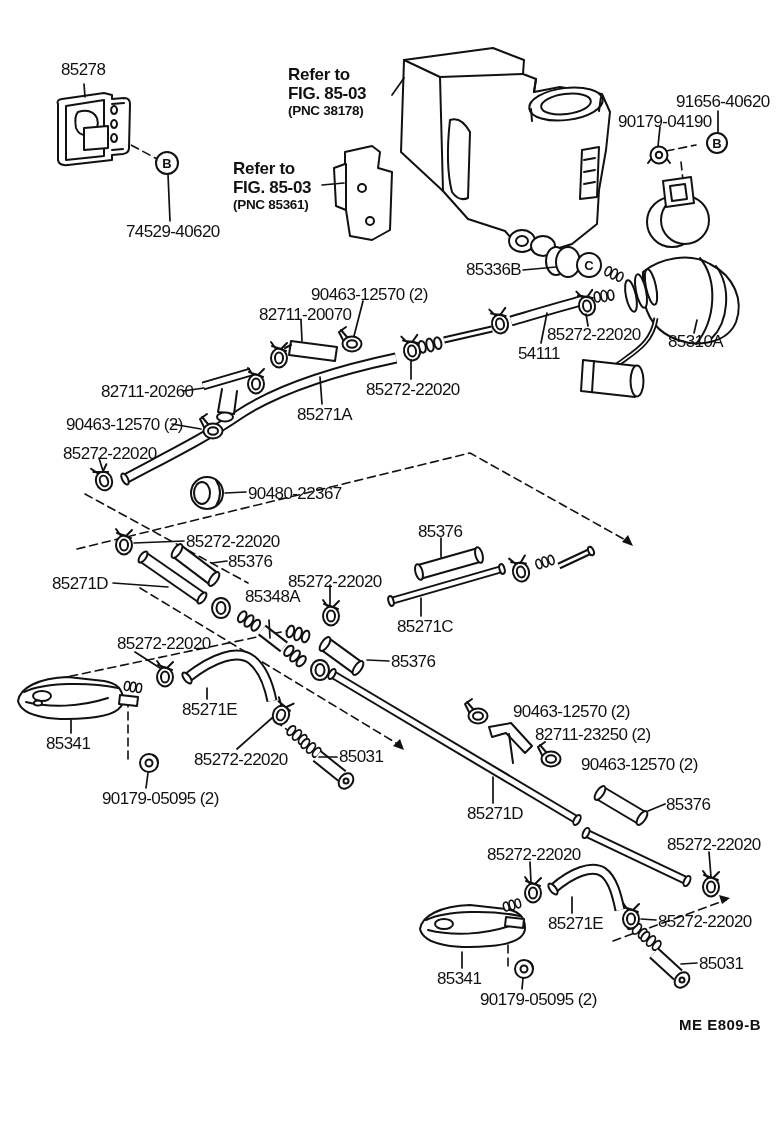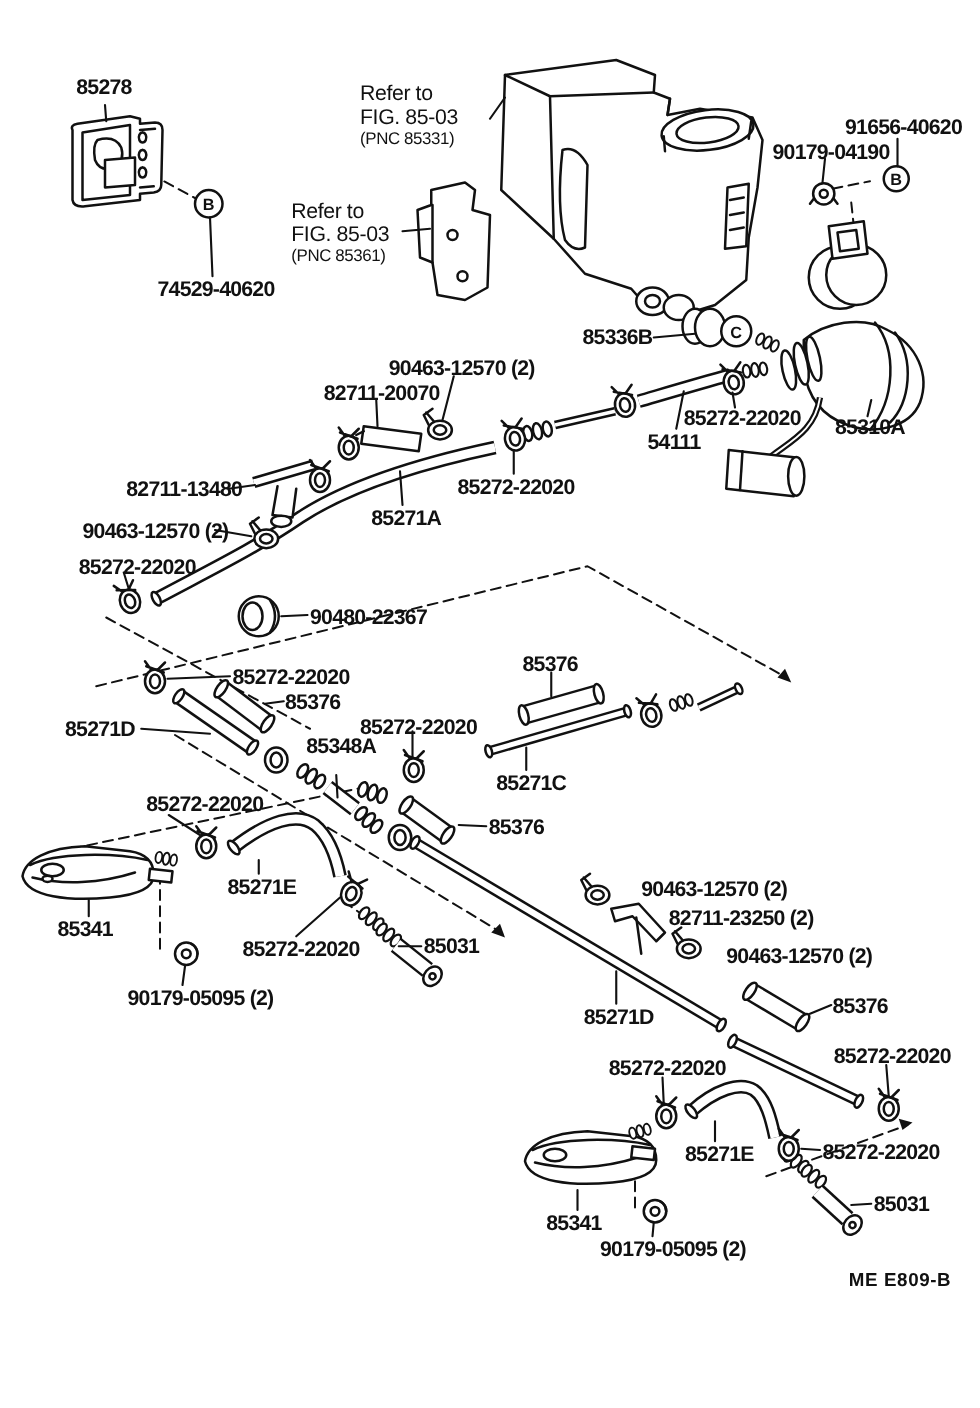--- a/index.html
+++ b/index.html
@@ -1,21 +1,21 @@
 <!DOCTYPE html>
 <html><head>
 <meta charset="utf-8">
 <style>
   html,body{margin:0;padding:0;background:#fff;}
   .stage{position:relative;width:784px;height:1126px;background:#fff;overflow:hidden;
          font-family:"Liberation Sans",sans-serif;color:#111;}
   .stage svg{position:absolute;left:0;top:0;}
-  .lbl{position:absolute;white-space:nowrap;font-weight:bold;font-size:17px;line-height:1;
+  .lbl{position:absolute;white-space:nowrap;font-weight:normal;font-size:17px;line-height:1;
        letter-spacing:-0.6px;color:#111;}
-  .refer{position:absolute;white-space:nowrap;font-weight:normal;color:#111;line-height:1;}
+  .refer{position:absolute;white-space:nowrap;font-weight:bold;color:#111;line-height:1;}
   .refer .r1,.refer .r2{font-size:17px;letter-spacing:-0.3px;display:block;margin-bottom:2px;}
   .refer .r3{font-size:13.5px;letter-spacing:-0.3px;display:block;}
   .footer{position:absolute;font-weight:bold;font-size:15px;letter-spacing:0.5px;color:#111;}
   
   .art *{stroke:#111;stroke-width:2;fill:none;stroke-linecap:round;stroke-linejoin:round;}
   .art .f{fill:#fff;}
   .art .tube{stroke:#111;fill:none;stroke-linecap:butt;}
   .art .tubecore{stroke:#fff;fill:none;stroke-linecap:butt;}
   .art .dash{stroke-dasharray:8 5;stroke-width:1.6;}
   .art .lead{stroke-width:1.7;}
@@ -303,21 +303,21 @@
 <div class="lbl" style="left:61px;top:61px">85278</div>
 <div class="lbl" style="left:676px;top:93px">91656-40620</div>
 <div class="lbl" style="left:618px;top:113px">90179-04190</div>
 <div class="lbl" style="left:126px;top:223px">74529-40620</div>
 <div class="lbl" style="left:466px;top:261px">85336B</div>
 <div class="lbl" style="left:311px;top:286px">90463-12570 (2)</div>
 <div class="lbl" style="left:259px;top:306px">82711-20070</div>
 <div class="lbl" style="left:547px;top:326px">85272-22020</div>
 <div class="lbl" style="left:518px;top:345px">54111</div>
 <div class="lbl" style="left:668px;top:333px">85310A</div>
-<div class="lbl" style="left:101px;top:383px">82711-13480</div>
+<div class="lbl" style="left:101px;top:383px">82711-20260</div>
 <div class="lbl" style="left:366px;top:381px">85272-22020</div>
 <div class="lbl" style="left:297px;top:406px">85271A</div>
 <div class="lbl" style="left:66px;top:416px">90463-12570 (2)</div>
 <div class="lbl" style="left:63px;top:445px">85272-22020</div>
 <div class="lbl" style="left:248px;top:485px">90480-22367</div>
 <div class="lbl" style="left:186px;top:533px">85272-22020</div>
 <div class="lbl" style="left:228px;top:553px">85376</div>
 <div class="lbl" style="left:52px;top:575px">85271D</div>
 <div class="lbl" style="left:288px;top:573px">85272-22020</div>
 <div class="lbl" style="left:245px;top:588px">85348A</div>
@@ -339,21 +339,21 @@
 <div class="lbl" style="left:487px;top:846px">85272-22020</div>
 <div class="lbl" style="left:548px;top:915px">85271E</div>
 <div class="lbl" style="left:658px;top:913px">85272-22020</div>
 <div class="lbl" style="left:437px;top:970px">85341</div>
 <div class="lbl" style="left:699px;top:955px">85031</div>
 <div class="lbl" style="left:480px;top:991px">90179-05095 (2)</div>
 
 <div class="refer" style="left:288px;top:66px">
   <span class="r1">Refer to</span>
   <span class="r2">FIG. 85-03</span>
-  <span class="r3">(PNC 85331)</span>
+  <span class="r3">(PNC 38178)</span>
 </div>
 <div class="refer" style="left:233px;top:160px">
   <span class="r1">Refer to</span>
   <span class="r2">FIG. 85-03</span>
   <span class="r3">(PNC 85361)</span>
 </div>
 
 <div class="footer" style="left:679px;top:1016px">ME  E809-B</div>
 
 </div>

